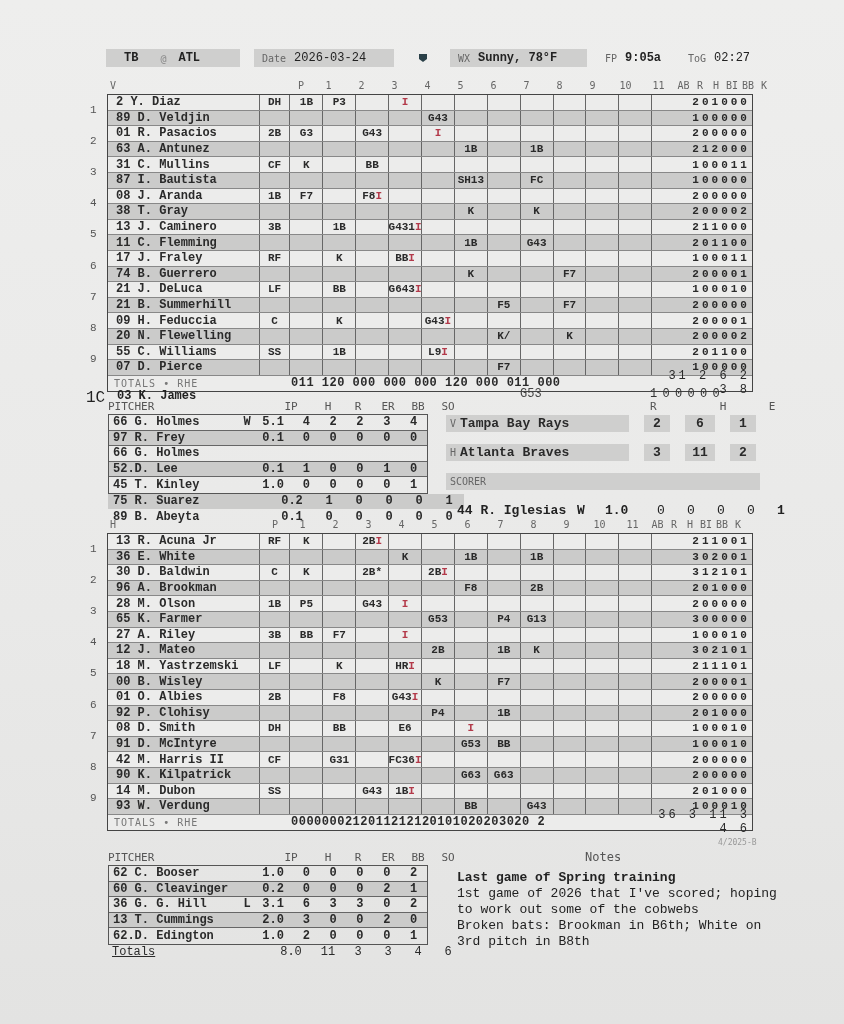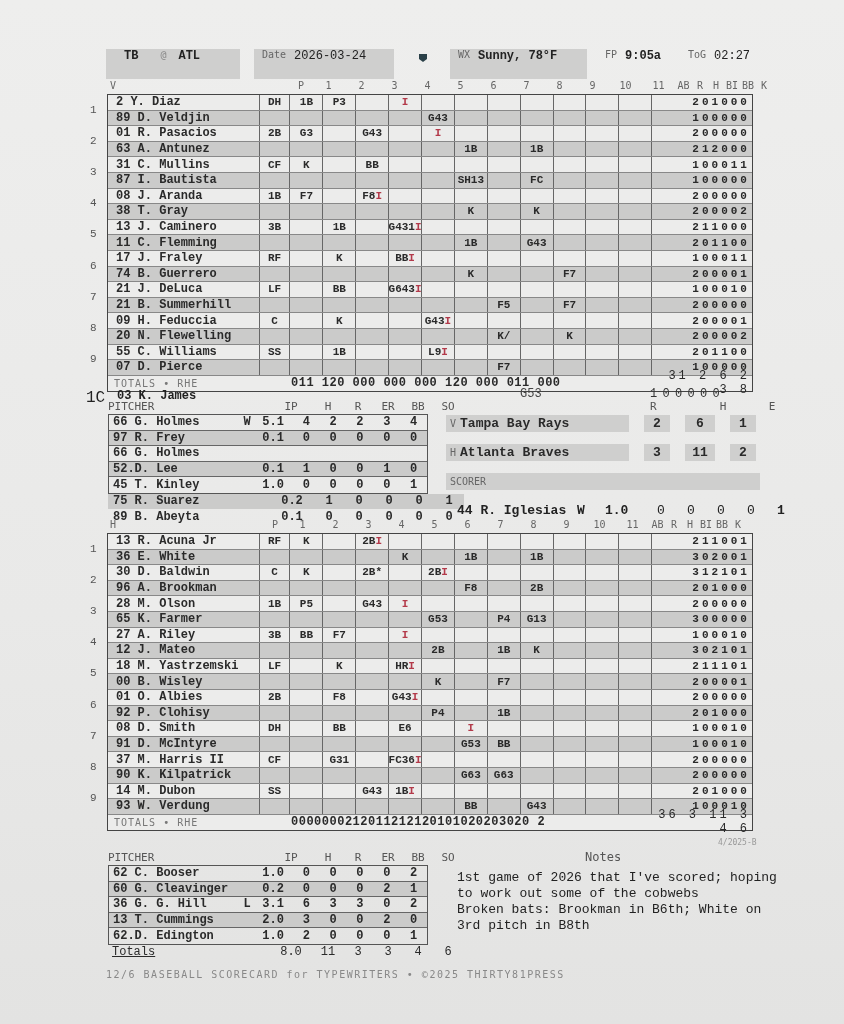--- a/index.html
+++ b/index.html
@@ -11,21 +11,21 @@
     position: relative;
   }
   .paper {
     position: absolute; left: 0; top: 0; width: 844px; height: 1024px;
     background: linear-gradient(180deg, #eeeeed 0%, #e9e9e8 60%, #e3e3e2 100%);
   }
   .abs { position: absolute; }
   .typed { font-family: "Liberation Mono", "DejaVu Sans Mono", monospace; font-weight: bold; color: #222; }
 
   
-  .hbox { position: absolute; top: 49px; height: 30px; background: #cfcfce; display: flex; align-items: flex-start; font-size: 12px; padding: 0 8px; }
+  .hbox { position: absolute; top: 49px; height: 18px; background: #cfcfce; display: flex; align-items: center; font-size: 12px; padding: 0 8px; }
   .hbox .lbl { font-family: "DejaVu Sans Mono", monospace; color: #666; font-size: 10px; margin-right: 8px; }
   .hbox .val { font-weight: bold; color: #222; }
 
   
   .inn-head { position: absolute; display: flex; font-size: 10px; color: #666; font-family: "DejaVu Sans Mono", monospace; }
   .inn-head span { display: inline-block; text-align: center; }
 
   
   .grid { position: absolute; left: 107px; width: 646px; border: 1px solid #444; }
   .grow { display: flex; height: 15.6px; font-size: 12px; border-bottom: 1px solid #888; }
@@ -840,21 +840,21 @@
         <div class="cell inn"></div>
         <div class="cell inn">G53</div>
         <div class="cell inn">BB</div>
         <div class="cell inn"></div>
         <div class="cell inn"></div>
         <div class="cell inn"></div>
         <div class="cell inn"></div>
         <div class="cell stats">100010</div>
       </div>
       <div class="grow white">
-        <div class="cell name">37 M. Harris II</div>
+        <div class="cell name">42 M. Harris II</div>
         <div class="cell pos">CF</div>
         <div class="cell inn"></div>
         <div class="cell inn">G31</div>
         <div class="cell inn"></div>
         <div class="cell inn">
           <span>FC36</span>
           <span class="red">I</span>
         </div>
         <div class="cell inn"></div>
         <div class="cell inn"></div>
@@ -1004,20 +1004,20 @@
         <span class="pc">11</span>
         <span class="pc">3</span>
         <span class="pc">3</span>
         <span class="pc">4</span>
         <span class="pc">6</span>
       </div>
     </div>
 
   <div class="abs" style="left:585px;top:850px;font-family:'DejaVu Sans Mono',monospace;font-size:12px;color:#555">Notes</div>
   <div class="notes">
+    <div style="font-weight:bold">Last game of Spring training</div>
     <div>1st game of 2026 that I've scored; hoping</div>
     <div>to work out some of the cobwebs</div>
     <div>Broken bats: Brookman in B6th; White on</div>
     <div>3rd pitch in B8th</div>
   </div>
 
-  <div class="footer">12/6 BASEBALL SCORECARD for TYPEWRITERS • ©2025 THIRTY81PRESS</div>
 </div>
 
 </body></html>

